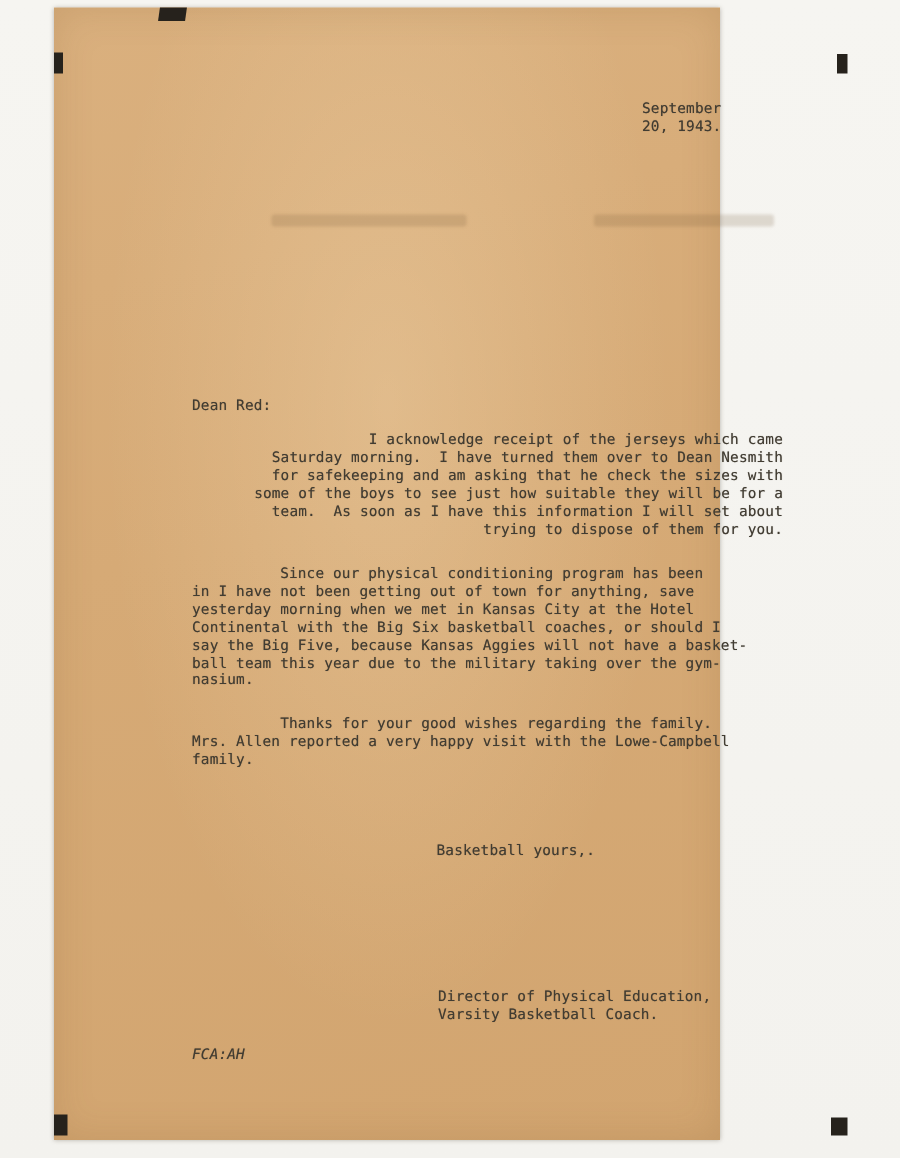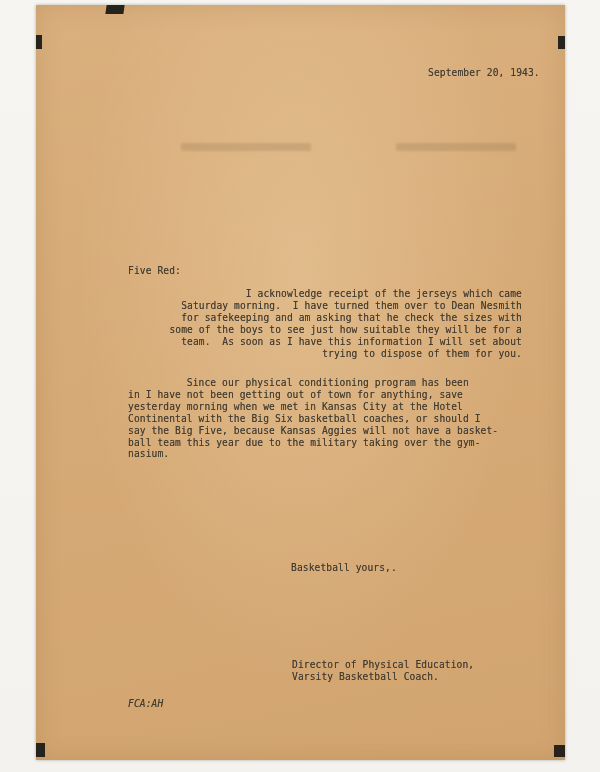--- a/index.html
+++ b/index.html
@@ -14,21 +14,21 @@
   .scan-page {
     position: relative;
     width: 600px;
     height: 772px;
     background: linear-gradient(180deg, #f6f5f1 0%, #f3f2ee 100%);
   }
   .paper {
     position: absolute;
     left: 36px;
     top: 5px;
-    width: 529px;
+    width: 444px;
     height: 755px;
     background:
       radial-gradient(ellipse at 50% 35%, rgba(255,236,200,0.25) 0%, rgba(0,0,0,0) 60%),
       linear-gradient(168deg, #dab07e 0%, #d6aa76 45%, #d2a570 100%);
     box-shadow: 0 0 3px rgba(60,50,35,0.35), inset 0 0 26px rgba(120,85,40,0.18);
   }
   .typed {
     position: absolute;
     color: #413c32;
     font-size: 9.6px;
@@ -54,37 +54,40 @@
 <div class="scan-page">
 
   <div class="paper">
 
     <div class="typed" style="left:392px; top:62px;">September 20, 1943.</div>
 
     <div class="bleed" style="left:145px; top:138px; width:130px; height:8px;"></div>
     <div class="bleed" style="left:360px; top:138px; width:120px; height:8px;"></div>
 
 
-    <div class="typed" style="left:92px; top:260px;">Five Red:</div>
+    <div class="typed" style="left:92px; top:260px;">Dean Red:</div>
 
     <div class="typed" style="left:108px; top:283px; width:378px;text-align:right;">          I acknowledge receipt of the jerseys which came
 Saturday morning.  I have turned them over to Dean Nesmith
 for safekeeping and am asking that he check the sizes with
 some of the boys to see just how suitable they will be for a
 team.  As soon as I have this information I will set about
 trying to dispose of them for you.</div>
 
     <div class="typed" style="left:92px; top:372px; width:390px;">          Since our physical conditioning program has been
 in I have not been getting out of town for anything, save
 yesterday morning when we met in Kansas City at the Hotel
 Continental with the Big Six basketball coaches, or should I
 say the Big Five, because Kansas Aggies will not have a basket-
 ball team this year due to the military taking over the gym-
 nasium.</div>
 
+    <div class="typed" style="left:92px; top:472px; width:390px;">          Thanks for your good wishes regarding the family.
+Mrs. Allen reported a very happy visit with the Lowe-Campbell
+family.</div>
 
     <div class="typed" style="left:255px; top:557px;">Basketball yours,.</div>
 
     <div class="typed" style="left:256px; top:654px;">Director of Physical Education,
 Varsity Basketball Coach.</div>
 
     <div class="typed" style="left:92px; top:693px;font-style:italic;">FCA:AH</div>
 
   </div>
 

